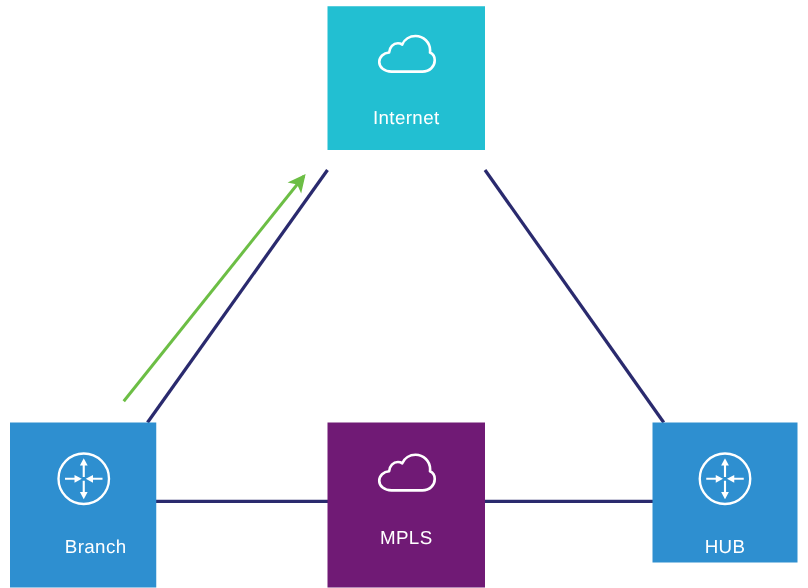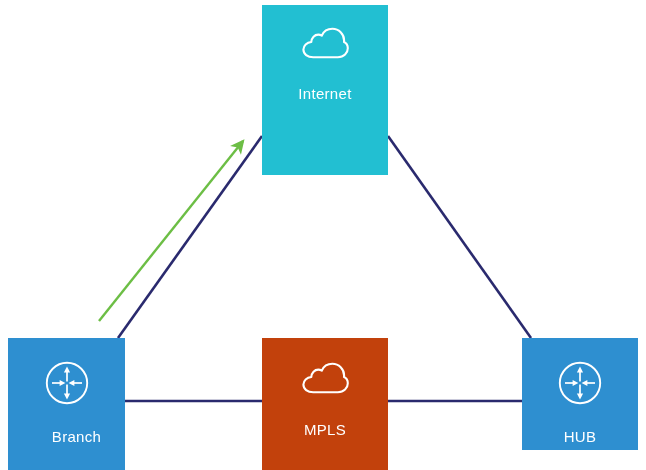--- a/index.html
+++ b/index.html
@@ -47,21 +47,21 @@
     letter-spacing: 0.3px;
     text-align: center;
     white-space: nowrap;
     user-select: none;
   }
   
   #node-internet {
     left: 262px;
     top: 5px;
     width: 126px;
-    height: 170px;
+    height: 115px;
     background: #22bfd2;
   }
   #node-internet .node-icon { margin-top: 22px; }
   #node-internet .node-label { margin-top: 21px; }
 
   
   #node-branch {
     left: 8px;
     top: 338px;
     width: 117px;
@@ -70,21 +70,21 @@
   }
   #node-branch .node-icon { margin-top: 22px; }
   #node-branch .node-label { margin-top: 18px; margin-left: 20px; }
 
   
   #node-mpls {
     left: 262px;
     top: 338px;
     width: 126px;
     height: 132px;
-    background: #c2410c;
+    background: #701a75;
   }
   #node-mpls .node-icon { margin-top: 24px; }
   #node-mpls .node-label { margin-top: 22px; }
 
   
   #node-hub {
     left: 522px;
     top: 338px;
     width: 116px;
     height: 112px;

